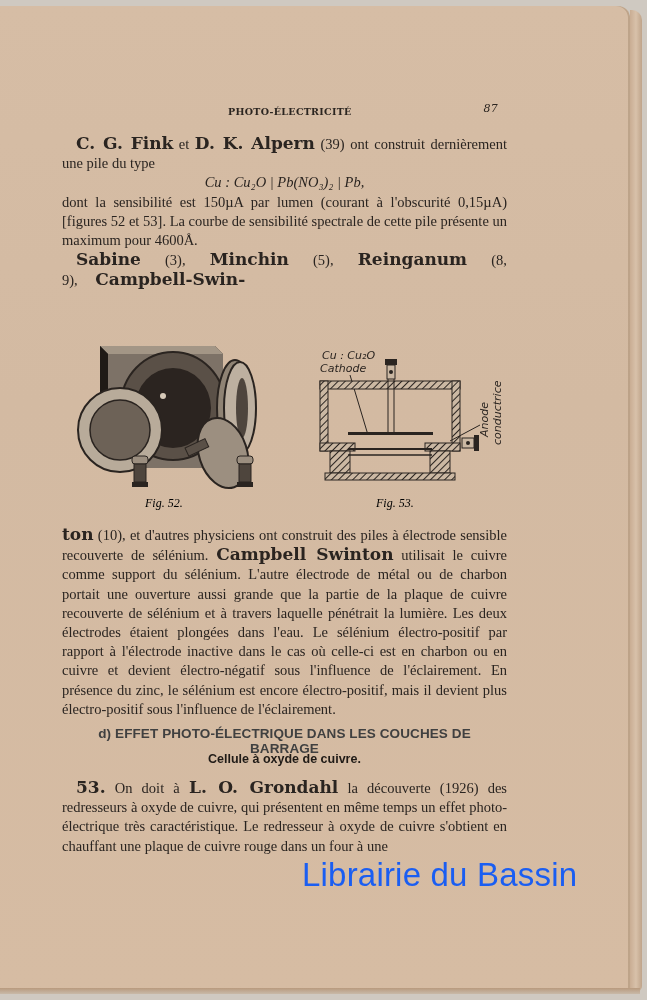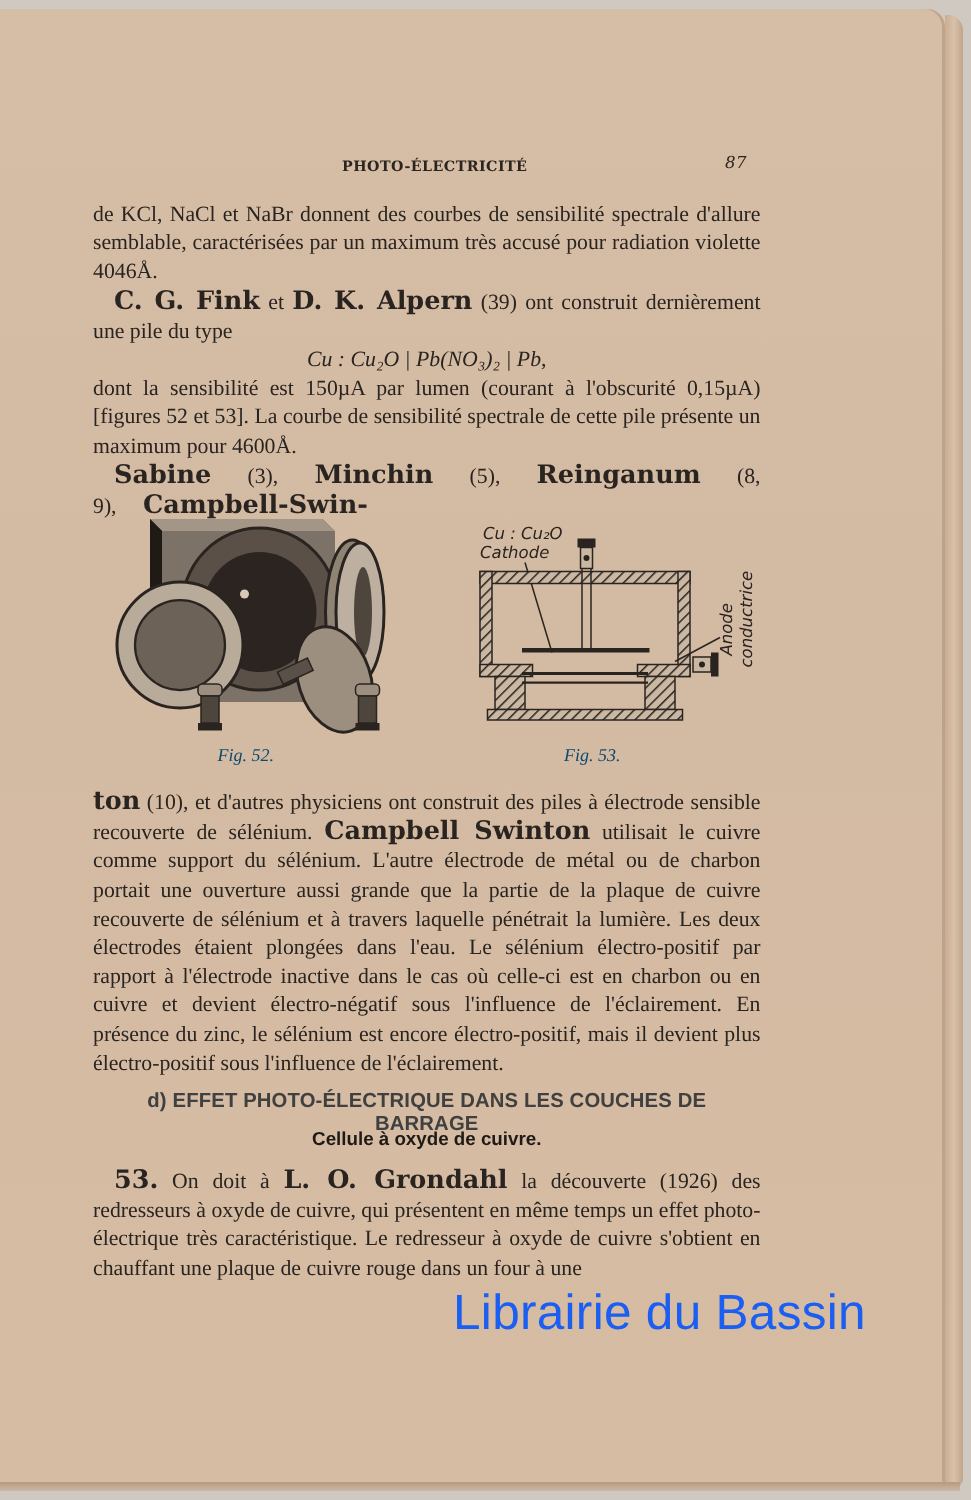--- a/index.html
+++ b/index.html
@@ -36,21 +36,21 @@
   }
   .text p { margin:0; }
   .indent { text-indent:14px; }
   b { font-family:"DejaVu Serif", serif; font-size:17px; }
   .formula { text-align:center; margin:1px 0;font-style:italic; }
   .fig {
     position:absolute;
   }
   .caption {
     position:absolute; font-family:"Liberation Serif", serif; font-style:italic;
-    font-size:12px; color:#0c4a6e;
+    font-size:12px; color:#000000;
   }
   .section-title {
     position:absolute; left:62px; width:445px; text-align:center;
     font-family:"Liberation Sans", sans-serif; font-weight:bold; font-stretch:condensed;
     font-size:13.5px; color:#404040; letter-spacing:0.1px;
   }
   .section-sub {
     position:absolute; left:62px; width:445px; text-align:center;
     font-family:"Liberation Sans", sans-serif; font-weight:bold;
     font-size:12.5px; color:#1f1a16;
@@ -67,21 +67,20 @@
 <div class="page"></div>
 <div class="page-edge"></div>
 <div class="page-bottom"></div>
 
 <div class="header">
   <span class="title">PHOTO-ÉLECTRICITÉ</span>
   <span class="pageno">87</span>
 </div>
 
 <div class="text" style="top:134px;">
-  <p>de KCl, NaCl et NaBr donnent des courbes de sensibilité spectrale d'allure semblable, caractérisées par un maximum très accusé pour radiation violette 4046Å.</p>
   <p class="indent"><b>C. G. Fink</b><span> et </span><b>D. K. Alpern</b><span> (39) ont construit dernièrement une pile du type</span></p>
   <p class="formula">Cu : Cu₂O | Pb(NO₃)₂ | Pb,</p>
   <p>dont la sensibilité est 150µA par lumen (courant à l'obscurité 0,15µA) [figures 52 et 53]. La courbe de sensibilité spectrale de cette pile présente un maximum pour 4600Å.</p>
   <p class="indent" style="word-spacing:14px;"><b>Sabine</b><span> (3), </span><b>Minchin</b><span> (5), </span><b>Reinganum</b><span> (8, 9), </span><b>Campbell-Swin-</b></p>
 </div>
 
 <svg class="fig" style="left:75px; top:338px;" width="195" height="155" viewBox="0 0 195 155">
   <g>
     <polygon points="25,8 140,8 148,16 148,130 33,130 25,120" fill="#3a322c"></polygon>
     <polygon points="33,16 148,16 148,130 33,130" fill="#7d7267"></polygon>

